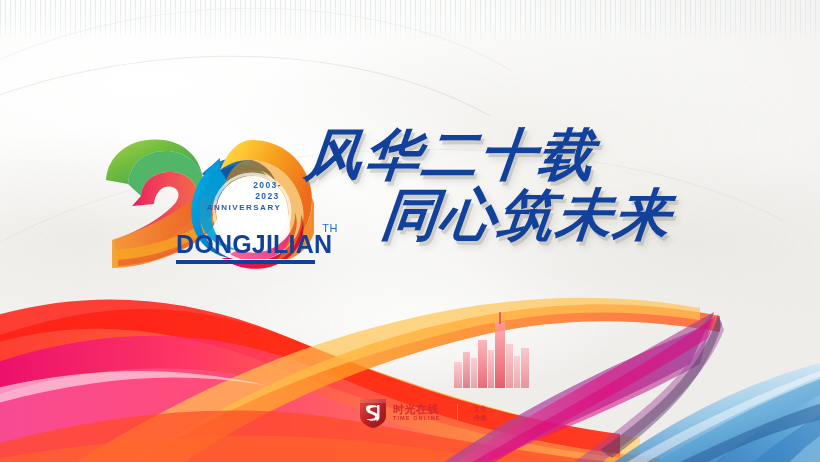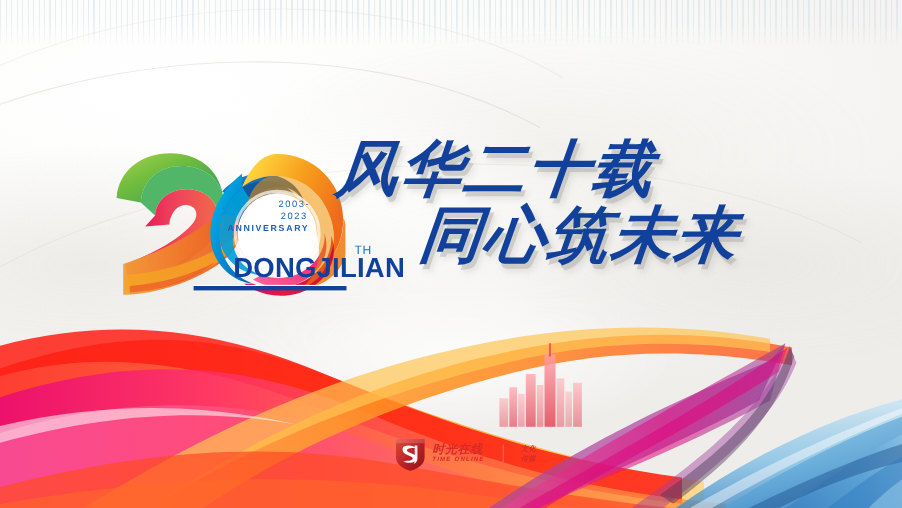--- a/index.html
+++ b/index.html
@@ -57,21 +57,21 @@
   .logo20{
     position:absolute;left:92px;top:132px;width:222px;height:140px;
   }
   .logo20 svg{display:block;}
   .anniv-text{
     position:absolute;left:196px;top:180px;width:96px;
     text-align:center;line-height:1.35;
     pointer-events:none;
   }
   .anniv-years{
-    font-size:8.5px;font-weight:400;letter-spacing:1.4px;color:#1f5fb0;margin-left:47px;
+    font-size:8.5px;font-weight:700;letter-spacing:1.4px;color:#1f5fb0;margin-left:47px;
   }
   .anniv-word{
     font-size:8px;font-weight:700;letter-spacing:1.5px;color:#1f5fb0;
   }
   .brandline{
     position:absolute;left:176px;top:232px;width:140px;
   }
   .brand-name{
     font-size:25px;font-weight:800;letter-spacing:.2px;color:#11419a;
     line-height:1;white-space:nowrap;
@@ -107,21 +107,21 @@
     text-shadow:1px 1px 0 rgba(255,255,255,.8);
   }
   .tagline .t1{padding-left:8px;}
 
   
   .footer-logo{
     position:absolute;left:358px;top:397px;
     display:flex;align-items:center;gap:5px;
   }
   .shield{width:30px;height:32px;display:block;}
-  .fl-text{display:flex;align-items:center;gap:16px;font-style:italic;}
+  .fl-text{display:flex;align-items:center;gap:16px;}
   .fl-cn{
     font-size:11px;font-weight:700;color:#d62b2b;letter-spacing:.5px;line-height:1.05;
   }
   .fl-en{
     font-size:5.5px;font-weight:700;color:#d62b2b;letter-spacing:1.1px;line-height:1.2;
   }
   .fl-divider{width:1px;height:18px;background:#e06a6a;}
   .fl-tag{
     font-size:6.5px;font-weight:700;color:#d62b2b;line-height:1.45;letter-spacing:.3px;
   }
@@ -327,21 +327,21 @@
       </g>
     </svg>
   </div>
 
   <div class="anniv-text">
     <div class="anniv-years">2003-2023</div>
     <div class="anniv-word">ANNIVERSARY</div>
   </div>
 
   <div class="brandline">
-    <div style="position:relative;margin-left:36px;">
+    <div style="position:relative;">
       <div class="brand-name">DONGJILIAN</div>
       <div class="brand-th">TH</div>
     </div>
     <div class="brand-rule"></div>
   </div>
 
   <div class="headline">
     <div class="hl-line l1">风华二十载</div>
     <div class="hl-line l2">同心筑未来</div>
   </div>

